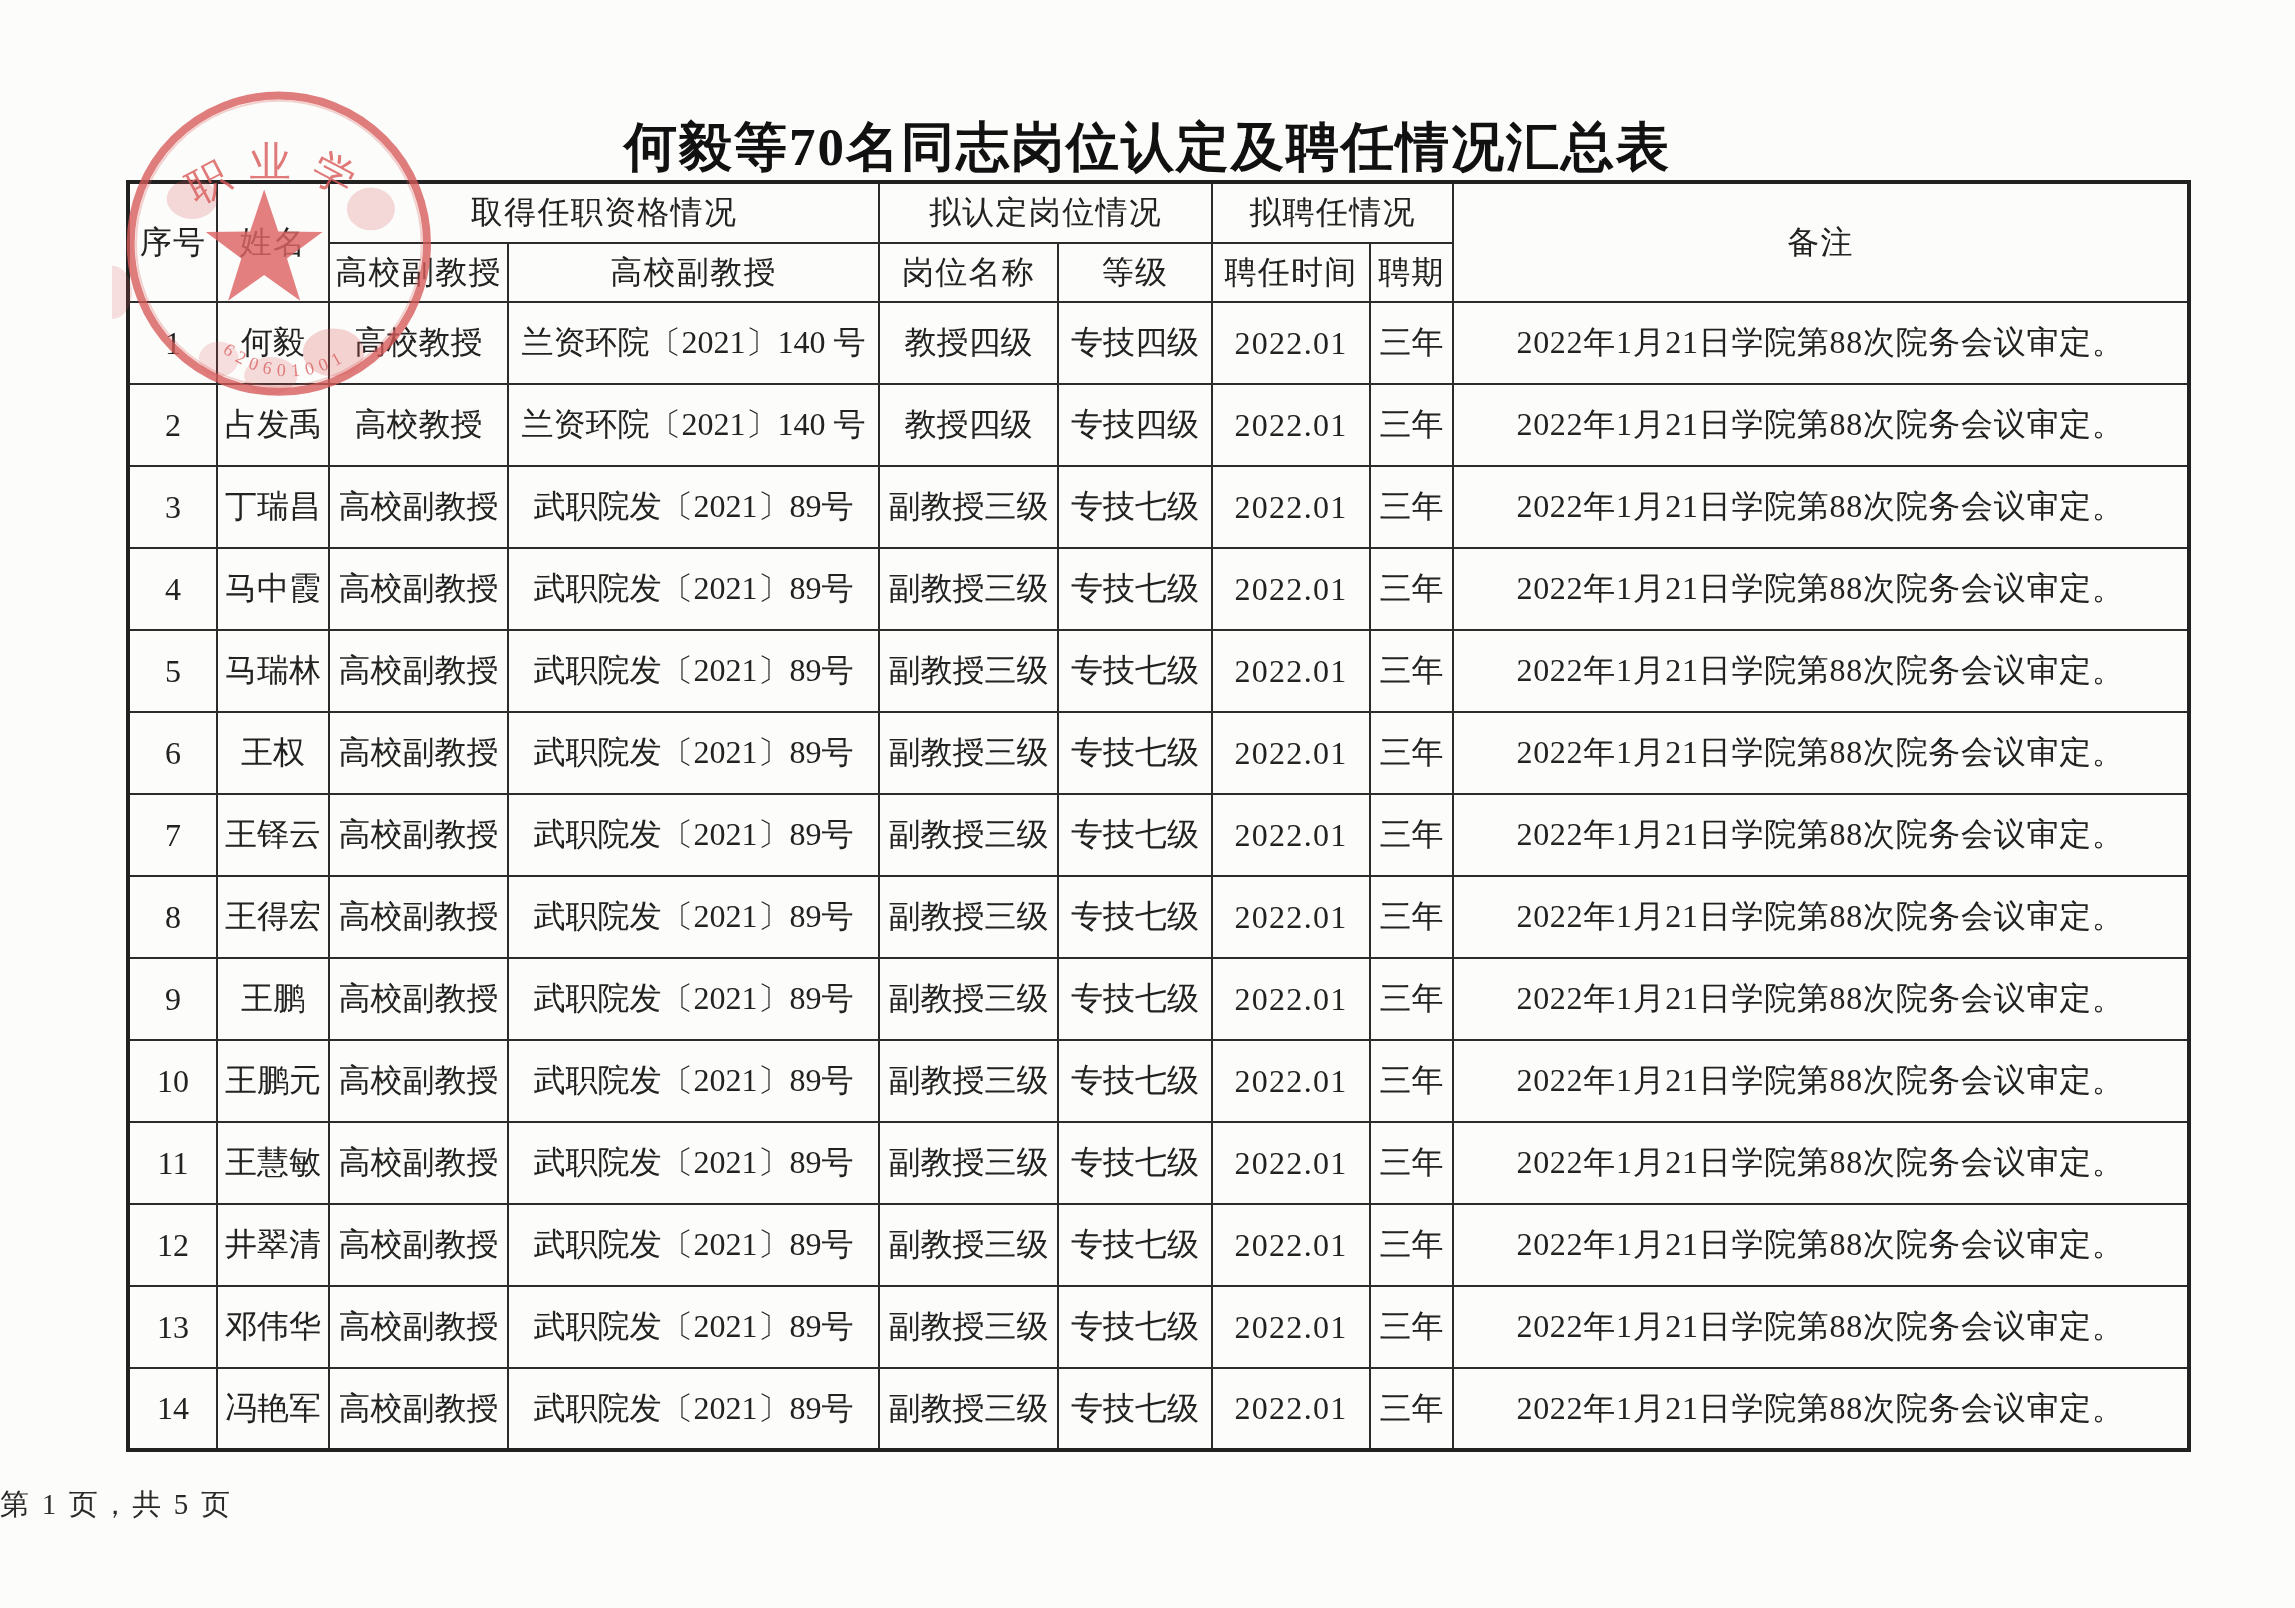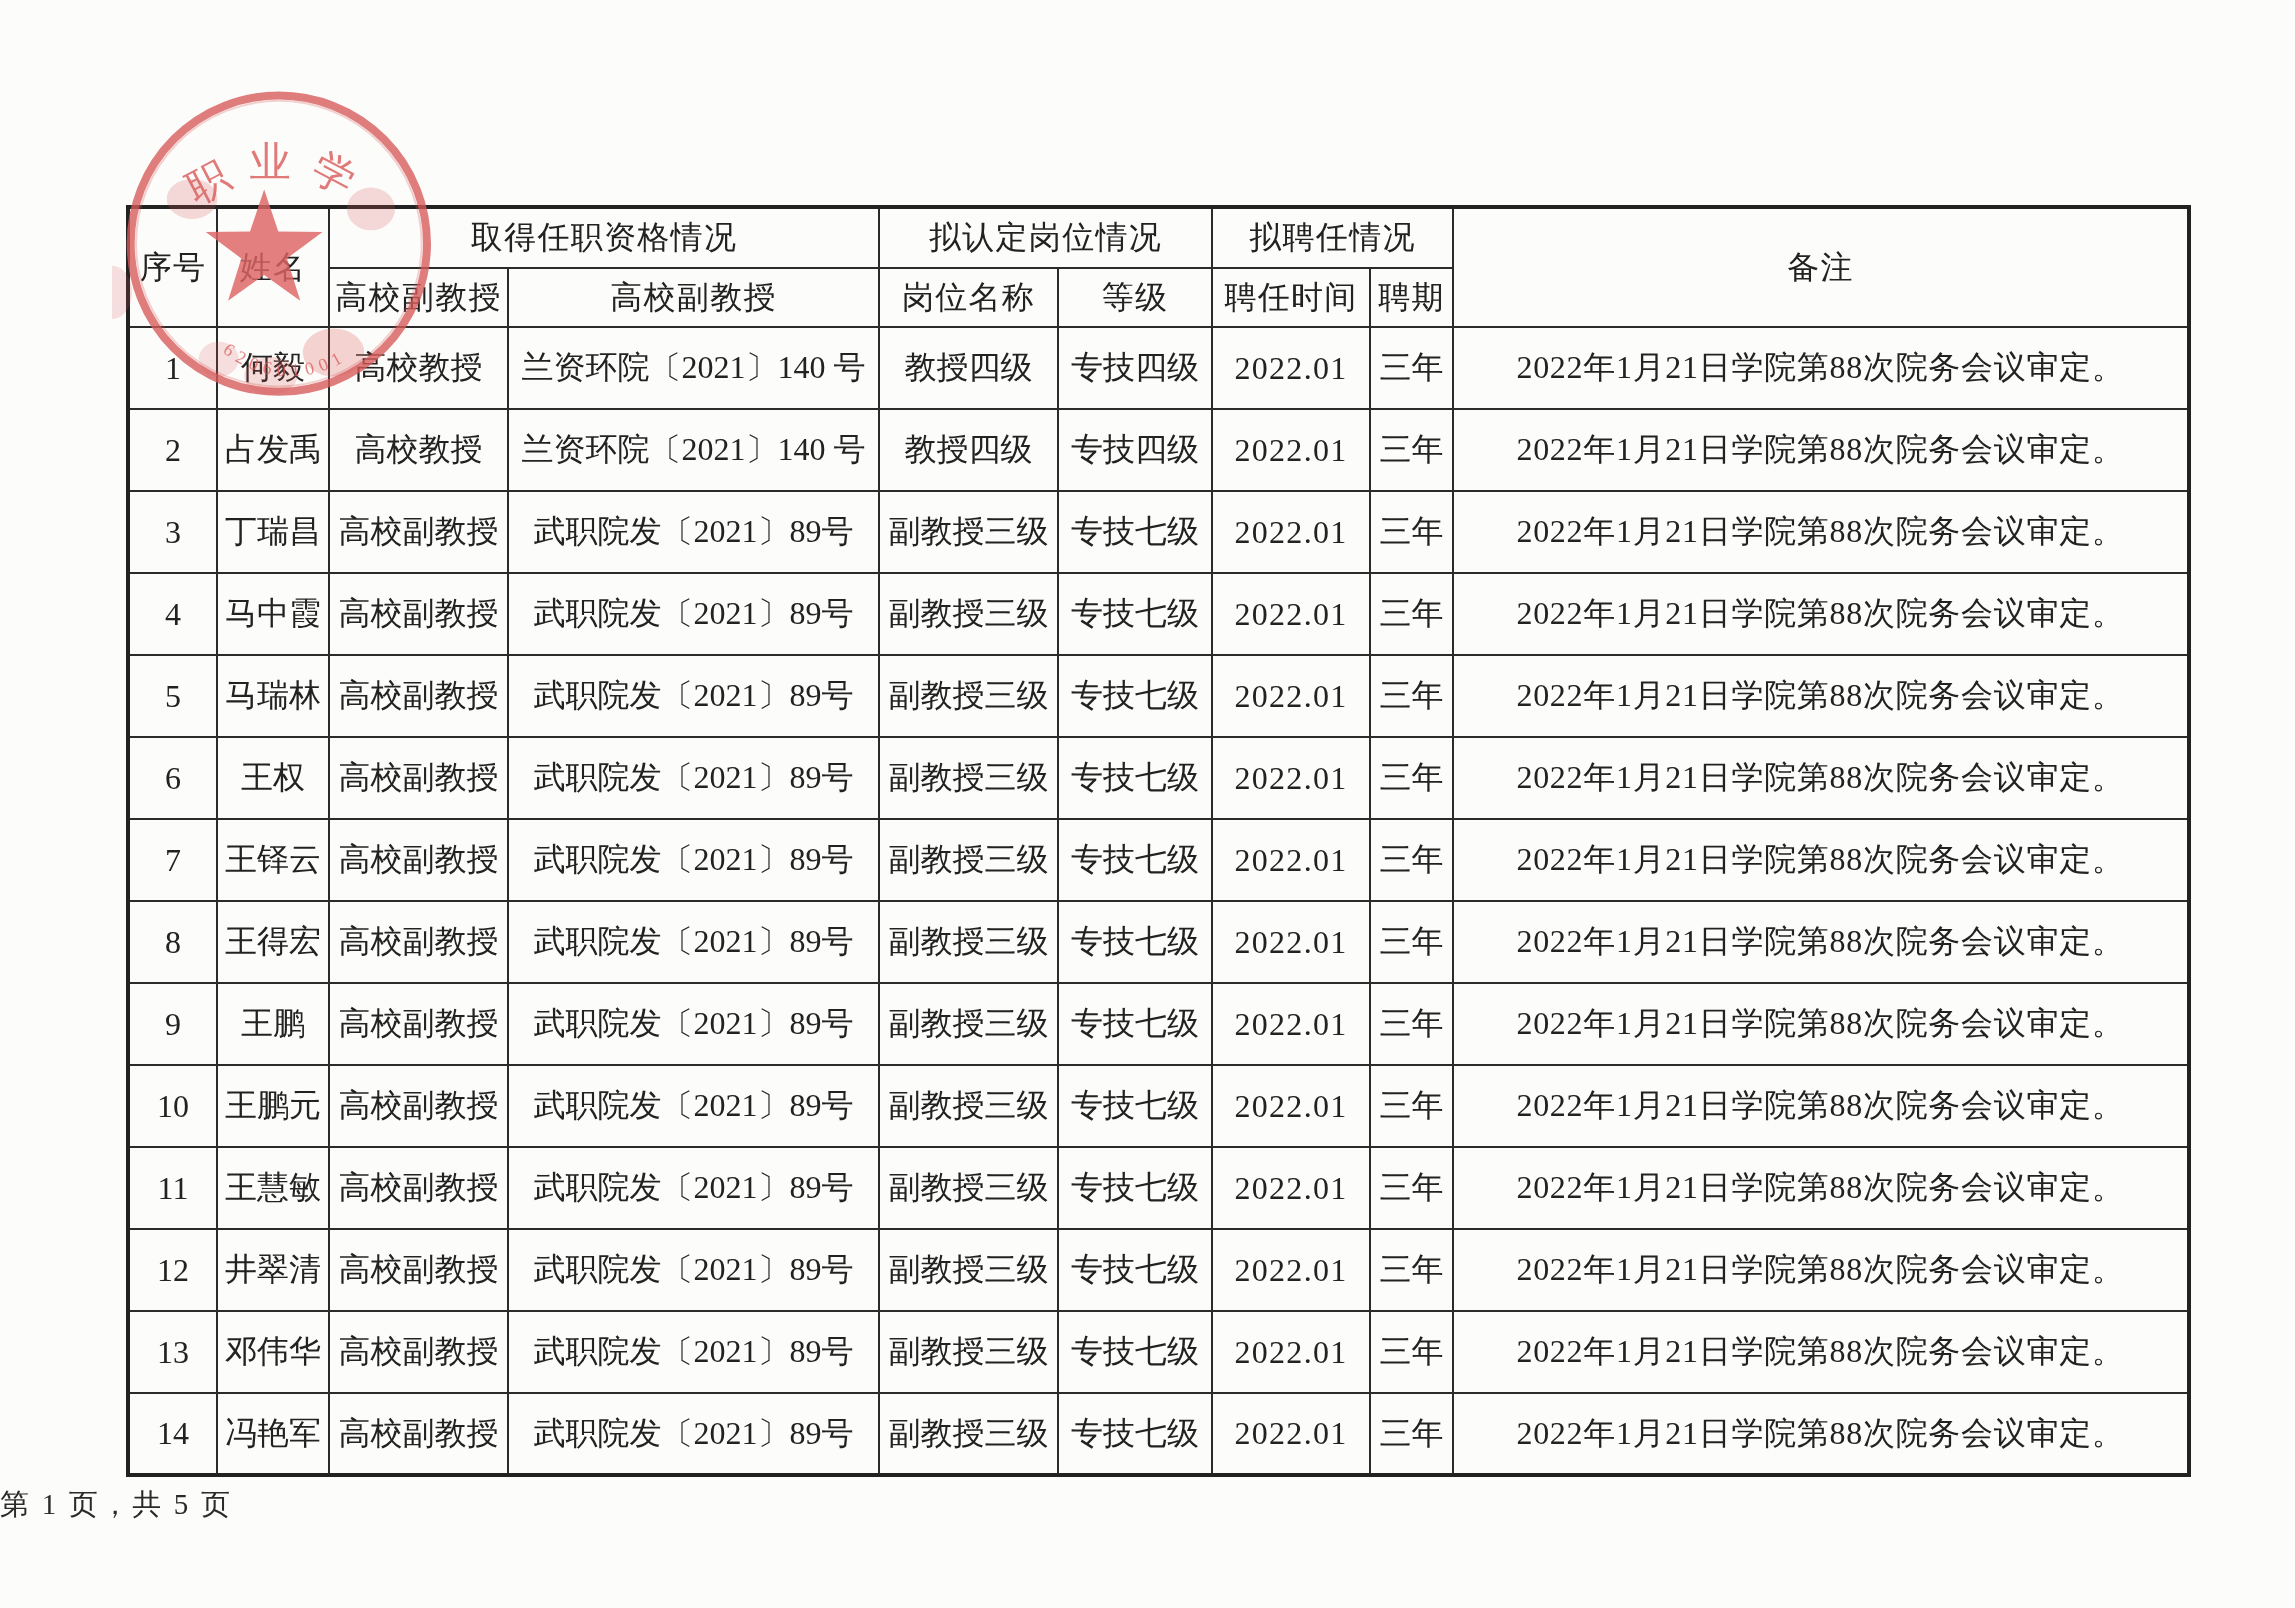--- a/index.html
+++ b/index.html
@@ -11,21 +11,21 @@
     font-family:"Liberation Serif","DejaVu Serif",serif;
     color:#1c1c1c;
   }
   .title{
     position:absolute;left:0;top:112px;width:100%;
     margin:0;text-align:center;
     font-size:53px;font-weight:700;letter-spacing:2px;
     color:#111;
   }
   table.summary{
-    position:absolute;left:126px;top:205px;
+    position:absolute;left:126px;top:180px;
     width:2060px;
     border-collapse:collapse;table-layout:fixed;
     background:transparent;
   }
   table.summary th,table.summary td{
     border:2px solid #2b2b2b;
     text-align:center;vertical-align:middle;
     font-weight:normal;
     font-size:32px;
     padding:0 4px;
@@ -77,20 +77,21 @@
     <g fill="#d85a5a">
       <ellipse cx="120" cy="190" rx="38" ry="30" opacity="0.22"></ellipse>
       <ellipse cx="388" cy="205" rx="36" ry="32" opacity="0.22"></ellipse>
       <ellipse cx="332" cy="420" rx="46" ry="36" opacity="0.26"></ellipse>
       <ellipse cx="238" cy="455" rx="40" ry="28" opacity="0.2"></ellipse>
       <ellipse cx="96," cy="330" rx="30" ry="40" opacity="0.18"></ellipse>
       <ellipse cx="160" cy="430" rx="30" ry="26" opacity="0.18"></ellipse>
     </g>
   </svg>
 
+  <h1 class="title">何毅等70名同志岗位认定及聘任情况汇总表</h1>
 
   <table class="summary">
     <colgroup>
       <col style="width:89px">
         <col style="width:112px">
         <col style="width:179px">
       <col style="width:371px">
         <col style="width:179px">
         <col style="width:154px">
       <col style="width:158px">

